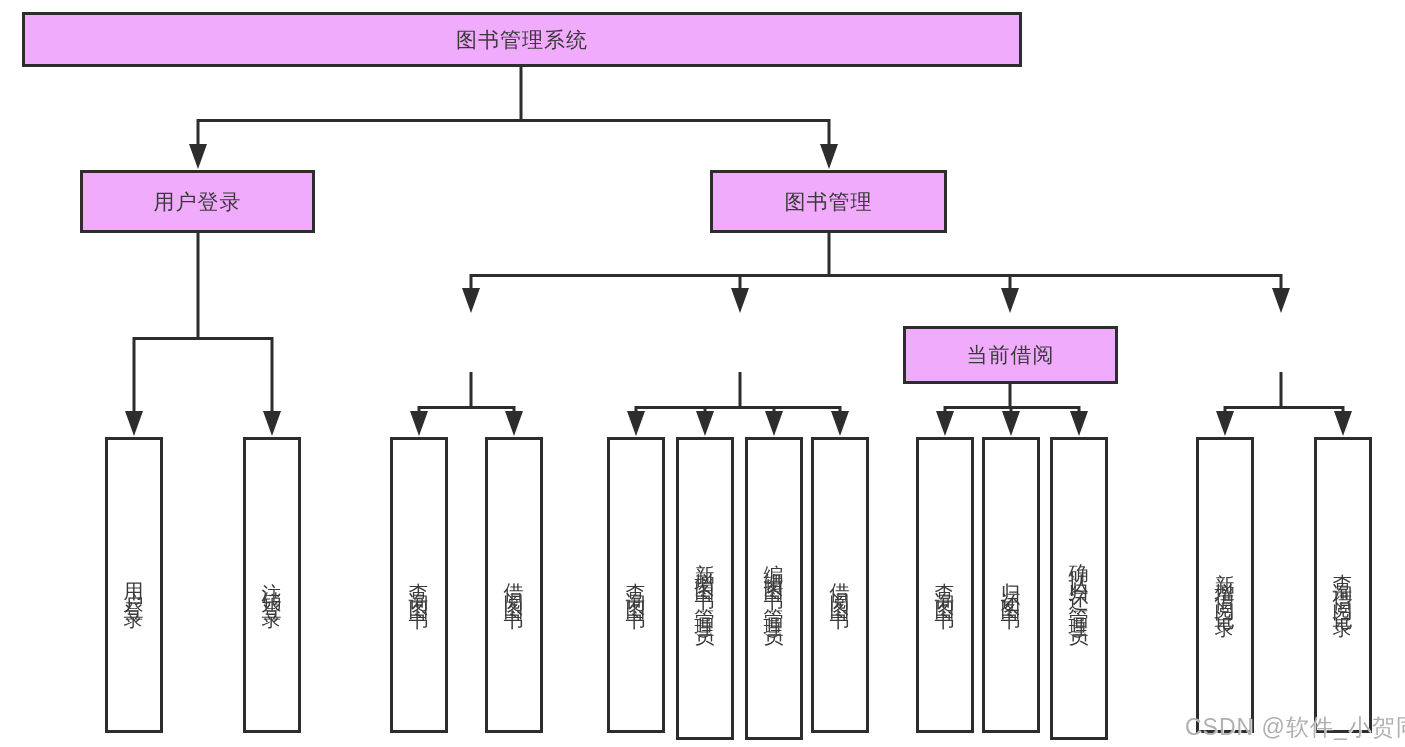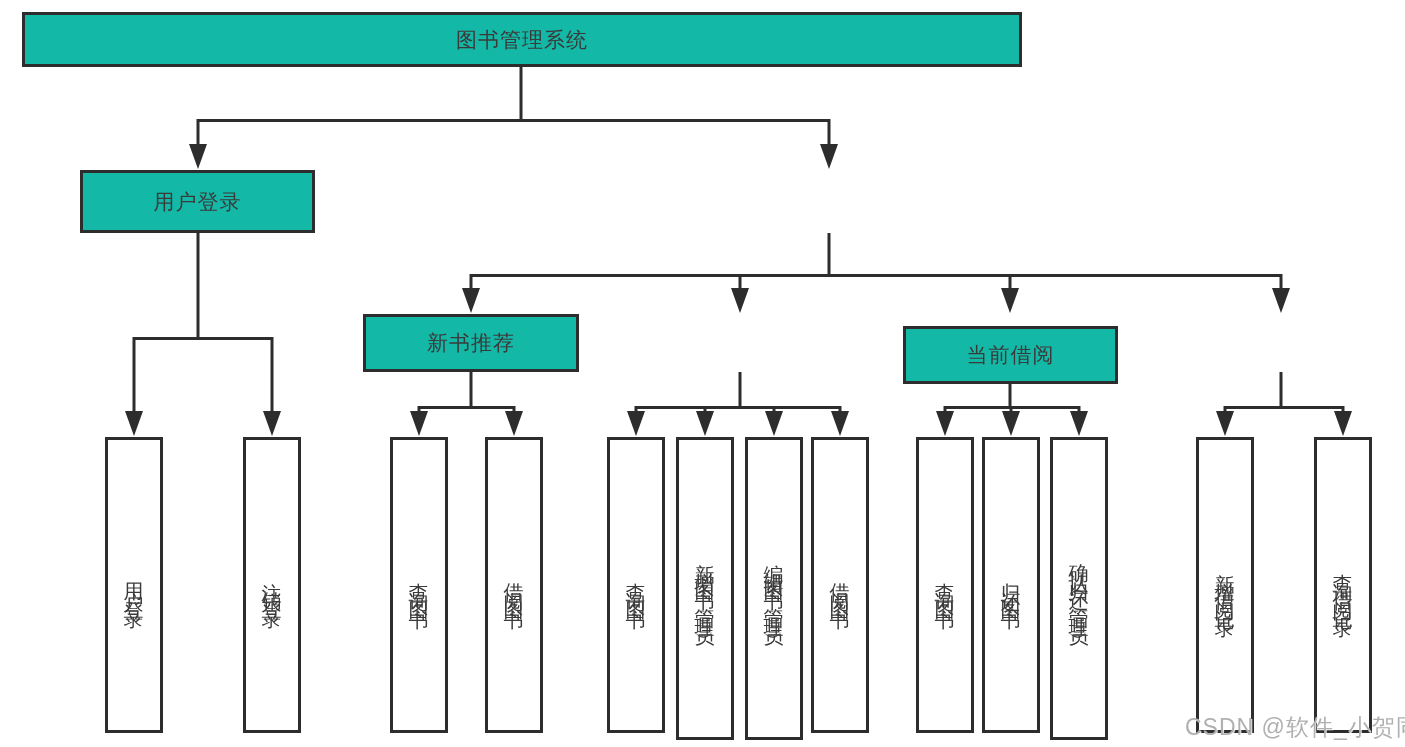--- a/index.html
+++ b/index.html
@@ -2,21 +2,21 @@
 <html><head>
 <meta charset="utf-8">
 <style>
   html,body{margin:0;padding:0;background:#ffffff;}
   .canvas{
     position:relative;width:1405px;height:747px;background:#ffffff;
     font-family:"Liberation Sans","DejaVu Sans",sans-serif;overflow:hidden;
   }
   .connectors{position:absolute;left:0;top:0;width:1405px;height:747px;}
   .hbox{
-    position:absolute;box-sizing:border-box;border:3px solid #2d2d2d;background:#14b8a6;
+    position:absolute;box-sizing:border-box;border:3px solid #2d2d2d;background:#f0abfc;
     display:flex;align-items:center;justify-content:center;
     font-size:21px;color:#3a3a3a;letter-spacing:1px;
   }
   .vbox{
     position:absolute;box-sizing:border-box;border:3px solid #2d2d2d;background:#ffffff;
     display:flex;align-items:center;justify-content:center;
     width:58px;top:437px;height:296px;
   }
   .vbox.tall{height:303px;}
   .vtext{
@@ -109,24 +109,24 @@
     </g>
   </svg>
 
   <div class="hbox" style="left:22px;top:12px;width:1000px;height:55px;">
     <span>图书管理系统</span>
   </div>
 
   <div class="hbox" style="left:80px;top:170px;width:235px;height:63px;">
     <span>用户登录</span>
   </div>
+  <div class="hbox" style="left:710px;top:170px;width:237px;height:63px;">
+    <span>图书管理</span>
+  </div>
 
-  <div class="hbox" style="left:363px;top:314px;width:216px;height:58px;">
-    <span>新书推荐</span>
-  </div>
   <div class="hbox" style="left:903px;top:326px;width:215px;height:58px;text-align:right;">
     <span>当前借阅</span>
   </div>
 
   <div class="vbox" style="left:105px;">
     <span class="vtext">用户登录</span>
   </div>
   <div class="vbox" style="left:243px;">
     <span class="vtext">注销登录</span>
   </div>

